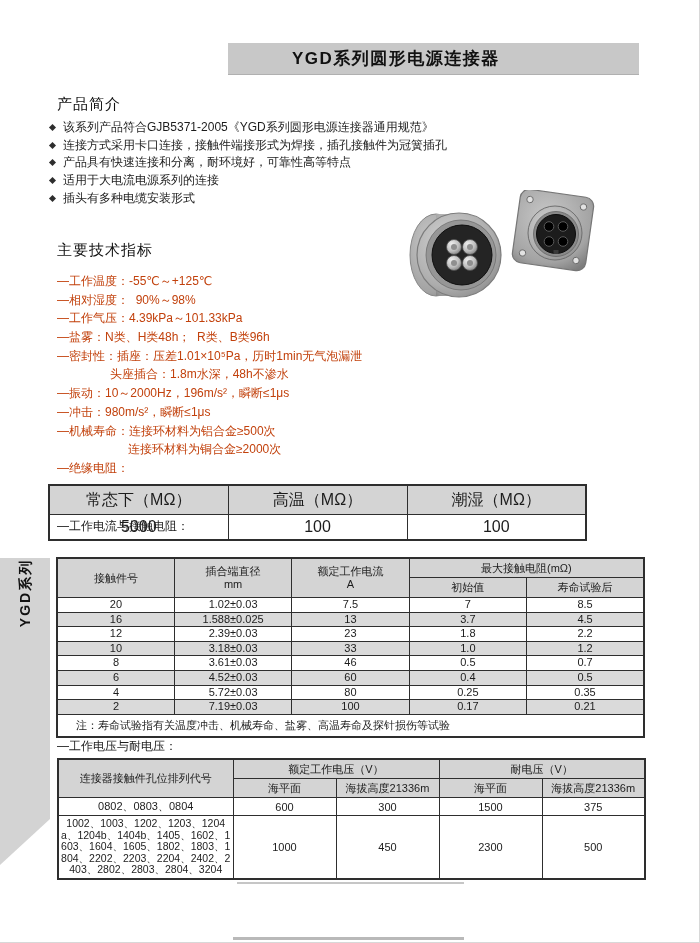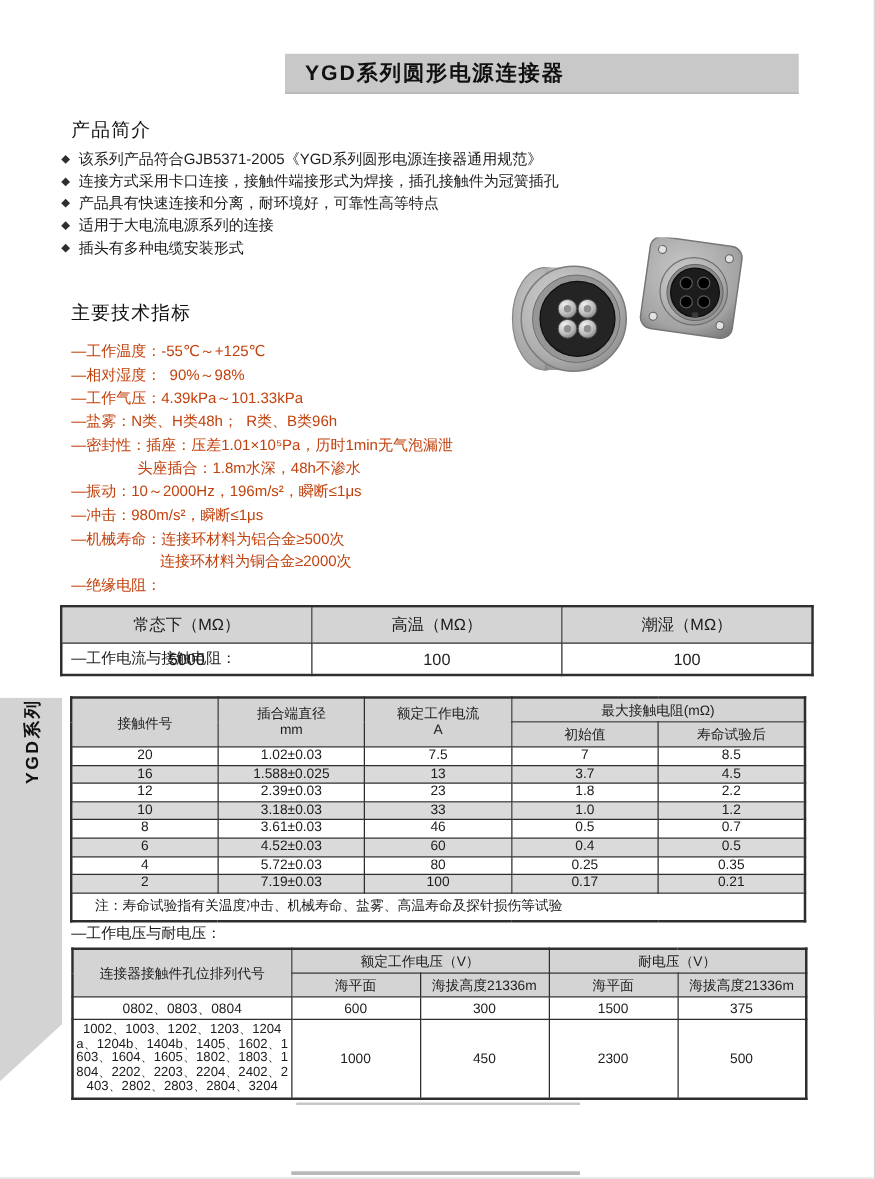--- a/index.html
+++ b/index.html
@@ -6,21 +6,21 @@
   .page{
     position:relative;width:700px;height:943px;background:#ffffff;
     font-family:"Liberation Sans","DejaVu Sans",sans-serif;color:#1c1c1c;
     overflow:hidden;margin:0 auto;
     box-shadow:inset -1px -1px 0 #d8d8d8;
   }
   
   .title-bar{position:absolute;left:228px;top:43px;width:411px;height:31px;
     background:#c8c8c8;border-bottom:1px solid #b0b0b0;}
   .title-bar span{display:block;font-size:17px;font-weight:bold;line-height:31px;
-    padding-left:16px;letter-spacing:1.5px;color:#111;}
+    padding-left:64px;letter-spacing:1.5px;color:#111;}
   
   .sidebar-tab{position:absolute;left:0;top:558px;width:50px;height:307px;background:#d3d3d3;
     clip-path:polygon(0 0,100% 0,100% 85%,0 100%);}
   .sidebar-label{position:absolute;top:27px;left:-35px;width:120px;height:16px;
     text-align:center;transform:rotate(-90deg);font-size:14px;font-weight:bold;
     letter-spacing:2px;color:#111;}
   
   .heading{position:absolute;left:57px;font-size:15px;font-weight:normal;color:#111;
     letter-spacing:1px;}
   #intro-heading{top:95px;}
@@ -37,21 +37,21 @@
   .indent-b{padding-left:71px;}
   
   .photos{position:absolute;left:403px;top:190px;}
   
   table{border-collapse:collapse;table-layout:fixed;}
   th,td{border:1px solid #2e2e2e;text-align:center;vertical-align:middle;
     padding:0;font-weight:normal;overflow:hidden;}
   .t-outer{border:2px solid #2e2e2e;}
   th{background:#d4d4d4;}
   
-  .t1{position:absolute;left:48px;top:484px;width:603px;font-size:13px;}
+  .t1{position:absolute;left:48px;top:484px;width:539px;font-size:16px;}
   .t1 th{height:28px;}
   .t1 td{height:24px;}
   
   .label-line{position:absolute;left:57px;font-size:12px;white-space:pre;}
   #label-current{top:518px;}
   #label-voltage{top:738px;}
   
   .t2{position:absolute;left:56px;top:557px;width:589px;font-size:11px;}
   .t2 tr.h1 th{height:18px;}
   .t2 tr.h2 th{height:19px;}

